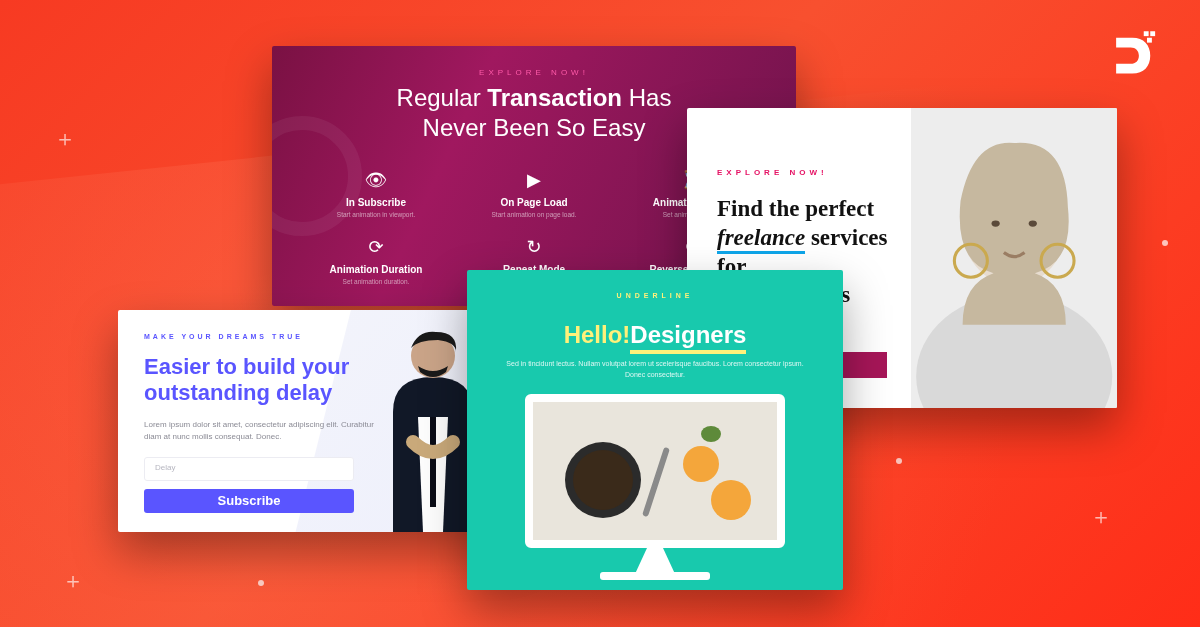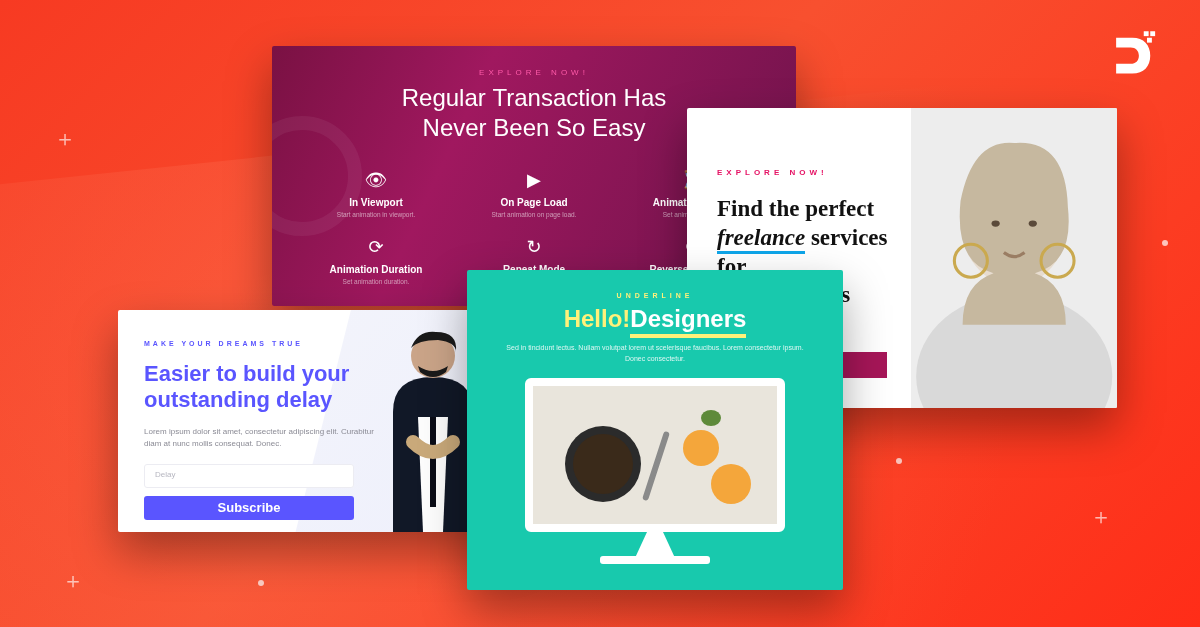--- a/index.html
+++ b/index.html
@@ -29,54 +29,54 @@
   
   .cardA { left:272px; top:46px; width:524px; height:260px;
     background: linear-gradient(115deg,#7a1143 0%, #a0185f 35%, #6d134a 100%);
     color:#fff; padding:22px 30px;
   }
   .cardA .ring { position:absolute; border:14px solid rgba(255,255,255,.06); border-radius:50%; }
   .cardA .ring.r1 { width:120px;height:120px; left:-30px; top:70px;}
   .cardA .ring.r2 { width:110px;height:110px; right:-40px; top:150px;}
   .cardA .eyebrow { font-size:8px; letter-spacing:4px; color:#ff5aa9; text-align:center; margin-bottom:6px;}
   .cardA h2 { text-align:center; font-weight:300; font-size:24px; line-height:1.25;}
-  .cardA h2 b { font-weight:400;}
+  .cardA h2 b { font-weight:700;}
   .cardA .grid { display:grid; grid-template-columns:repeat(3,1fr); gap:18px 10px; margin-top:26px;}
   .cardA .item { text-align:center; }
   .cardA .ico  { font-size:18px; color:#fff; margin-bottom:6px;}
   .cardA .t    { font-size:10px; font-weight:700; }
   .cardA .s    { font-size:6.5px; color:rgba(255,255,255,.55); margin-top:3px;}
 
   
   .cardB { left:687px; top:108px; width:430px; height:300px;
     background:#fff; color:#111; display:flex; }
   .cardB .col { flex:1 1 52%; padding:60px 22px 20px 30px; position:relative;}
   .cardB .eyebrow { font-size:8px; letter-spacing:4px; color:#e51264; font-weight:700; margin-bottom:18px;}
   .cardB h2 { font-family: Georgia, 'Times New Roman', serif; font-size:23px; line-height:1.25; font-weight:600;}
   .cardB h2 i { font-style:italic; border-bottom:3px solid #0ea5e9; padding-bottom:1px;}
   .cardB .bar { position:absolute; left:30px; bottom:30px; width:170px; height:26px; background:#a61658;}
   .cardB .photo { flex:1 1 48%; background:#eee; position:relative; overflow:hidden;}
   .cardB .photo svg{position:absolute;inset:0;}
 
   
-  .cardC { left:118px; top:310px; width:402px; height:222px; background:#fff; color:#1a1a1a; padding:30px 26px;}
+  .cardC { left:118px; top:310px; width:402px; height:222px; background:#fff; color:#1a1a1a; padding:23px 26px;}
   .cardC .angle { position:absolute; right:-60px; top:-60px; width:260px; height:400px;
     background:linear-gradient(120deg,#f3f4fb 0%, #eceefc 100%); transform:rotate(14deg);}
   .cardC .eyebrow{ font-size:7px; letter-spacing:3px; color:#5a55ff; font-weight:700; margin-bottom:14px;}
   .cardC h2{ font-size:22px; font-weight:800; line-height:1.2; max-width:230px;}
   .cardC h2 span{ color:#5a55ff;}
   .cardC p { font-size:8px; color:#8b8b95; line-height:1.5; max-width:230px; margin:12px 0 14px;}
   .cardC .field{ width:210px; height:24px; background:#fff; border:1px solid #ececf2; border-radius:3px; font-size:8px; color:#b6b6c0; padding:5px 10px;}
   .cardC .btn  { width:210px; height:24px; background:#5a55ff; color:#fff; border-radius:3px; font-size:13px; font-weight:600; display:flex; align-items:center; justify-content:center; margin-top:8px;}
   .cardC .man{position:absolute; right:12px; bottom:0; width:150px; height:210px;}
 
   
   .cardD { left:467px; top:270px; width:376px; height:320px; background:#18c9ad; color:#fff; text-align:center; padding-top:22px;}
   .cardD .eyebrow{ font-size:7px; letter-spacing:4px; color:#fff17a; font-weight:700;}
-  .cardD h2{ font-size:24px; font-weight:400; margin-top:6px;}
+  .cardD h2{ font-size:24px; font-weight:400; margin-top:22px;}
   .cardD h2 .hi{ color:#fff17a; font-weight:700;}
   .cardD h2 .ds{ color:#fff; font-weight:800; border-bottom:4px solid #fff17a; padding-bottom:2px;}
   .cardD p{ font-size:7px; opacity:.85; max-width:300px; margin:10px auto 14px; line-height:1.5;}
   .cardD .monitor{ width:260px; margin:0 auto; }
   .cardD .screen{ width:260px; height:154px; background:#1d1d1d; border:8px solid #fff; border-radius:6px; position:relative; overflow:hidden;}
   .cardD .stand{ width:40px; height:26px; background:#fff; margin:0 auto; clip-path:polygon(30% 0,70% 0,100% 100%,0 100%);}
   .cardD .base { width:110px; height:8px; background:#fff; margin:-2px auto 0; border-radius:3px;}
   .cardD .screen svg{position:absolute;inset:0;}
 </style>
 </head>
@@ -108,21 +108,21 @@
     <div class="ring r1"></div>
     <div class="ring r2"></div>
     <div class="eyebrow">EXPLORE NOW!</div>
     <h2>
       <span>Regular </span><b>Transaction</b><span> Has</span><br>
       <span>Never Been So Easy</span>
     </h2>
     <div class="grid">
       <div class="item">
           <div class="ico">👁</div>
-          <div class="t">In Viewport</div>
+          <div class="t">In Subscribe</div>
           <div class="s">Start animation in viewport.</div>
         </div>
       <div class="item">
           <div class="ico">▶</div>
           <div class="t">On Page Load</div>
           <div class="s">Start animation on page load.</div>
         </div>
       <div class="item">
           <div class="ico">⏳</div>
           <div class="t">Animation Delay</div>

